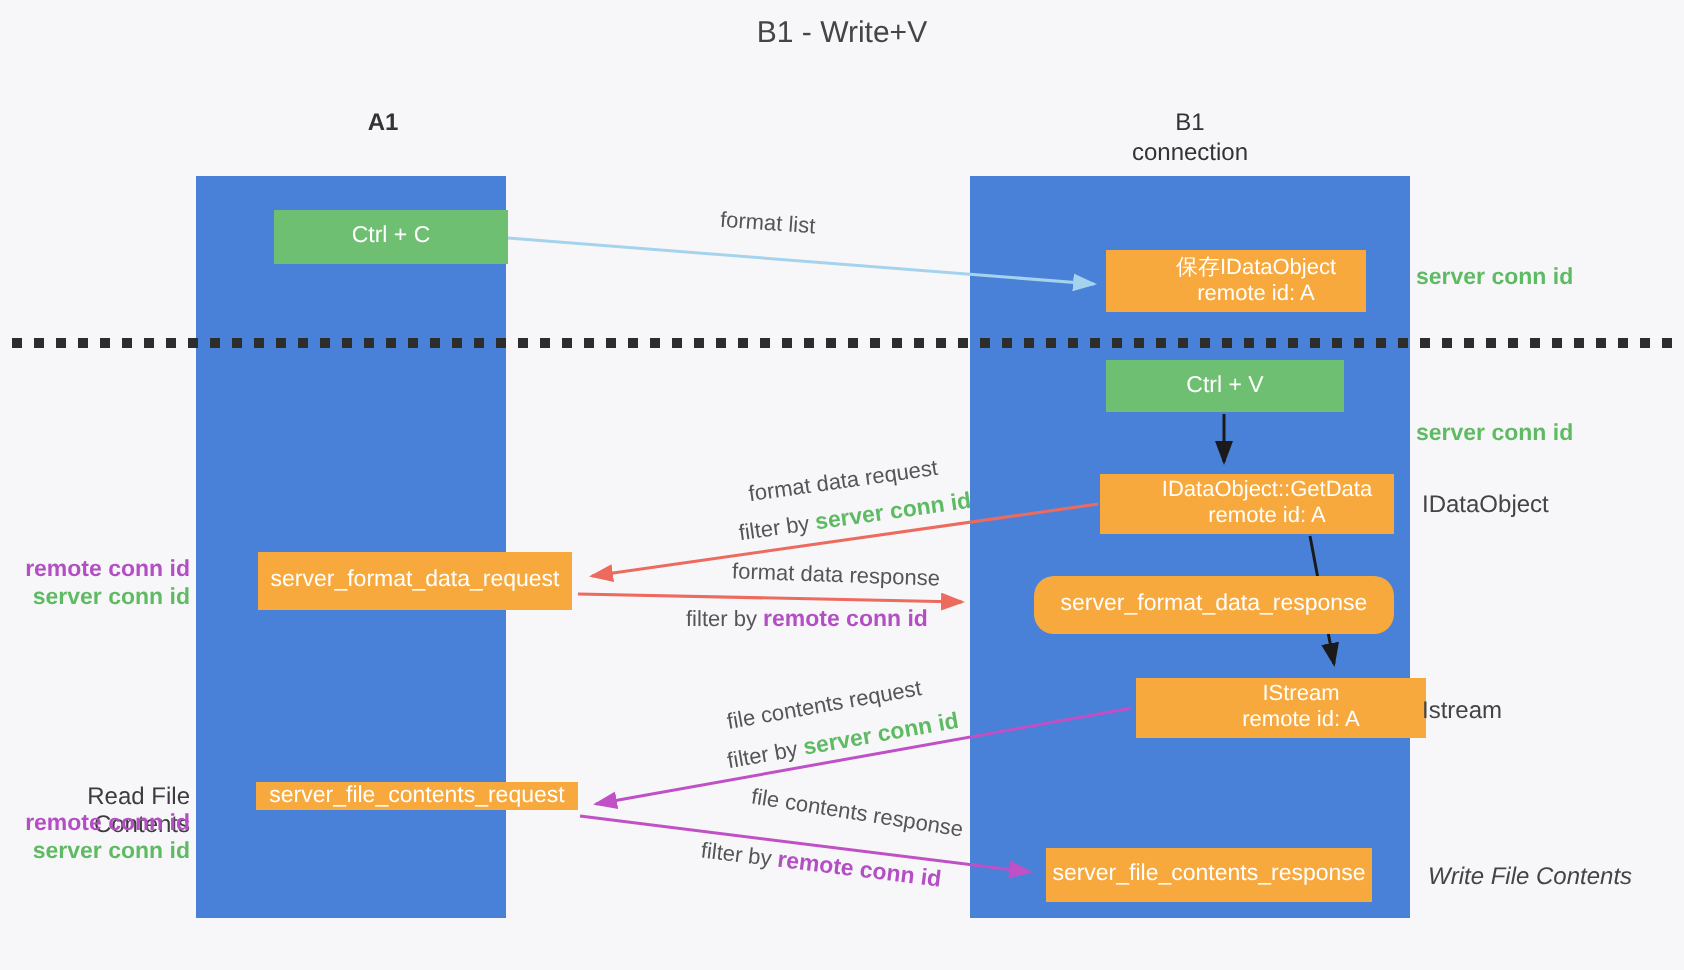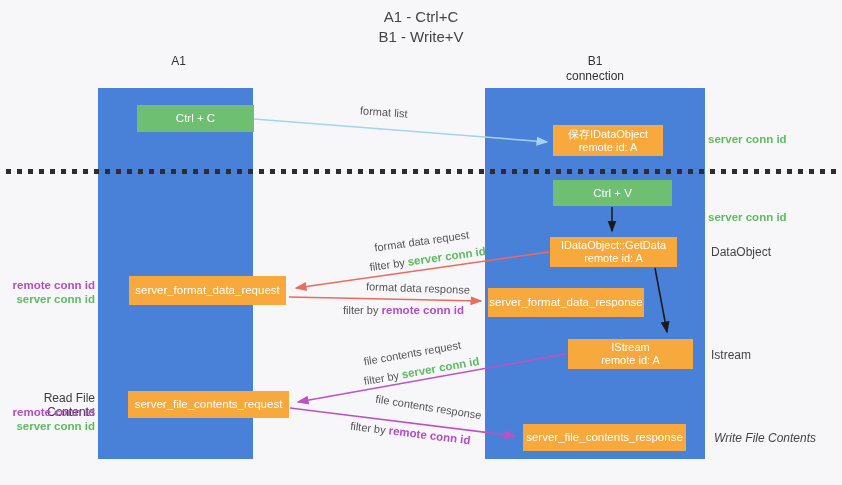--- a/index.html
+++ b/index.html
@@ -6,47 +6,47 @@
   body {
     width:842px; height:485px; position:relative; overflow:hidden;
     background:#f7f7f9;
     font-family:"Liberation Sans", sans-serif;
   }
   .title {
     position:absolute; top:7px; left:0; width:842px; text-align:center;
     font-size:15px; color:#454545; line-height:20px; z-index:4;
   }
   .lane-header { position:absolute; top:54px; text-align:center; font-size:12px; color:#333; line-height:15px; z-index:4; }
-  .lane-header-a { left:101px; width:155px; }
+  .lane-header-a { left:114px; width:155px;font-weight:bold; }
   .lane-header-b { left:485px; width:220px; }
   .lane { position:absolute; top:88px; height:371px; background:#4a81d8; z-index:1; }
   .lane-a { left:98px; width:155px; }
   .lane-b { left:485px; width:220px; }
   .divider {
     position:absolute; left:6px; top:169px; width:830px; height:5px; z-index:2;
     background:repeating-linear-gradient(to right, #2d2d2d 0 5px, transparent 5px 11px);
   }
   #arrows { position:absolute; left:0; top:0; z-index:2; }
   .node {
     position:absolute; display:flex; align-items:center; justify-content:center;
     flex-direction:column; color:#ffffff; text-align:center; z-index:3;
     font-size:11.5px;
   }
   .node .ln { line-height:13px; }
-  .two-line { font-size:11px; }
+  .two-line { font-size:11px;padding-left:20px; }
   .green-node { background:#6fbf73; }
   .orange-node { background:#f8a93d; }
   .n-ctrl-c      { left:137px; top:105px; width:117px; height:27px; }
   .n-save        { left:553px; top:125px; width:110px; height:31px; }
   .n-ctrl-v      { left:553px; top:180px; width:119px; height:26px;text-align:right; }
   .n-getdata     { left:550px; top:237px; width:127px; height:30px; }
   .n-format-req  { left:129px; top:276px; width:157px; height:29px; }
-  .n-format-resp { left:488px; top:288px; width:156px; height:29px; }
+  .n-format-resp { left:517px; top:288px; width:180px; height:29px;border-radius:10px; }
   .n-istream     { left:568px; top:339px; width:125px; height:30px; }
-  .n-file-req    { left:128px; top:391px; width:161px; height:27px; }
+  .n-file-req    { left:128px; top:391px; width:161px; height:14px;justify-content:flex-end; }
   .n-file-resp   { left:523px; top:424px; width:163px; height:27px; }
   .side-label { position:absolute; font-size:12px; color:#444; white-space:nowrap; z-index:4; }
   .green-bold  { color:#5fbb63; font-weight:bold; font-size:11.5px; }
   .purple-bold { color:#b44ec4; font-weight:bold; font-size:11.5px; }
   .r1 { left:708px; top:133px; }
   .r2 { left:708px; top:211px; }
   .r3 { left:711px; top:245px; }
   .r4 { left:711px; top:348px; }
   .r5 { left:714px; top:431px;font-style:italic; }
   .l-stack { position:absolute; left:0; width:95px; text-align:right; line-height:14px; z-index:4; }
@@ -61,21 +61,20 @@
   .e-fby2   { left:343px; top:304px; }
   .e-fcr    { left:363px; top:347px; transform:rotate(-10deg); }
   .e-fby3   { left:363px; top:365px; transform:rotate(-10deg); }
   .e-fcresp { left:375px; top:401px; transform:rotate(9deg); }
   .e-fby4   { left:350px; top:427px; transform:rotate(7deg); }
 </style>
 </head>
 <body>
 
 <div class="title">
-  <div>A1 - Ctrl+C</div>
   <div>B1 - Write+V</div>
 </div>
 
 <div class="lane-header lane-header-a">
   <div>A1</div>
 </div>
 <div class="lane-header lane-header-b">
   <div>B1</div>
   <div>connection</div>
 </div>
@@ -143,21 +142,21 @@
 <div class="node orange-node n-file-req">
   <div class="ln">server_file_contents_request</div>
 </div>
 
 <div class="node orange-node n-file-resp">
   <div class="ln">server_file_contents_response</div>
 </div>
 
 <div class="side-label green-bold r1">server conn id</div>
 <div class="side-label green-bold r2">server conn id</div>
-<div class="side-label r3">DataObject</div>
+<div class="side-label r3">IDataObject</div>
 <div class="side-label r4">Istream</div>
 <div class="side-label r5">Write File Contents</div>
 
 <div class="l-stack l-block1">
   <div class="purple-bold">remote conn id</div>
   <div class="green-bold">server conn id</div>
 </div>
 
 <div class="l-stack l-read">Read File Contents</div>
 

